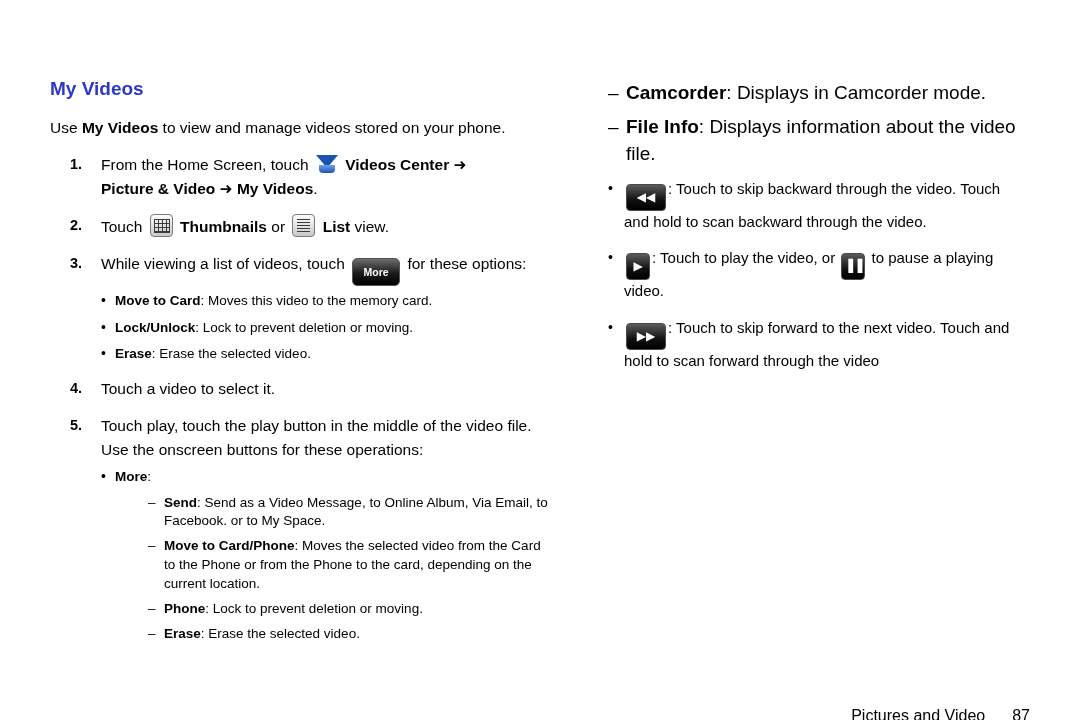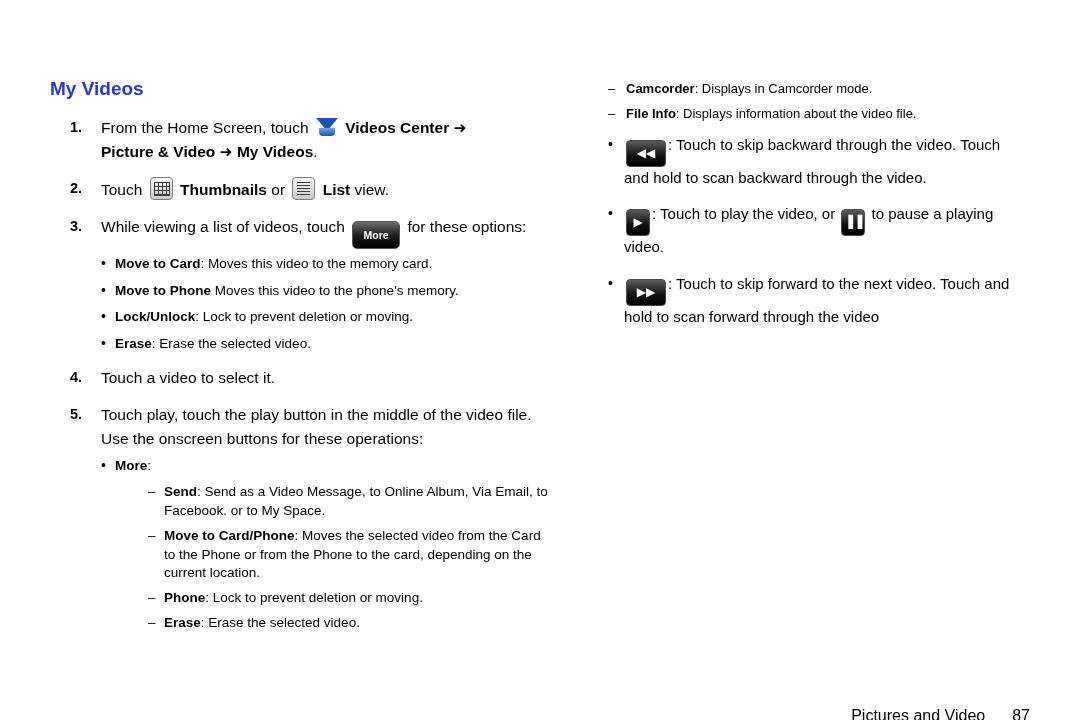--- a/index.html
+++ b/index.html
@@ -109,21 +109,21 @@
   
   ul.right-dashes {
     list-style: none;
     margin: 0;
     padding: 0;
   }
   ul.right-dashes > li {
     position: relative;
     padding-left: 18px;
     margin-bottom: 7px;
-    font-size: 13px;
+    font-size: 19px;
     line-height: 1.42;
   }
   ul.right-dashes > li::before {
     content: "\2013";
     position: absolute;
     left: 0;
     top: 0;
   }
   ul.right-bullets {
     list-style: none;
@@ -285,40 +285,40 @@
 </style>
 </head>
 <body>
 
 <div class="page">
 
   <div class="col-left">
 
     <h1 class="page-title">My Videos</h1>
 
+    <p class="intro"><span>Use </span><b>My Videos</b><span> to view and manage videos stored on your phone.</span></p>
 
     <ol class="steps">
 
       <li>
         <span class="num">1.</span>
         <span class="step-text"><span>From the Home Screen, touch </span><span class="icon-media"><span class="media-fan"></span><span class="media-fan2"></span></span> <b>Videos Center</b> <span class="arrow-blk">➜</span><br>
         <b>Picture &amp; Video</b> <span class="arrow-blk">➜</span> <b>My Videos</b><span>.</span></span>
       </li>
 
       <li>
         <span class="num">2.</span>
         <span class="step-text"><span>Touch </span><span class="btn-grid"><span class="g"></span></span> <b>Thumbnails</b><span> or </span><span class="btn-list"><span class="l"></span></span> <b>List</b><span> view.</span></span>
       </li>
 
       <li>
         <span class="num">3.</span>
         <span class="step-text"><span>While viewing a list of videos, touch </span><span class="btn-more">More</span><span> for these options:</span></span>
         <ul class="bullets">
           <li><b>Move to Card</b><span>: Moves this video to the memory card.</span></li>
-          <li><b>Move to Phone</b><span> Moves this video to the phone's memory.</span></li>
           <li><b>Lock/Unlock</b><span>: Lock to prevent deletion or moving.</span></li>
           <li><b>Erase</b><span>: Erase the selected video.</span></li>
         </ul>
       </li>
 
       <li>
         <span class="num">4.</span>
         <span class="step-text">Touch a video to select it.</span>
       </li>
 

